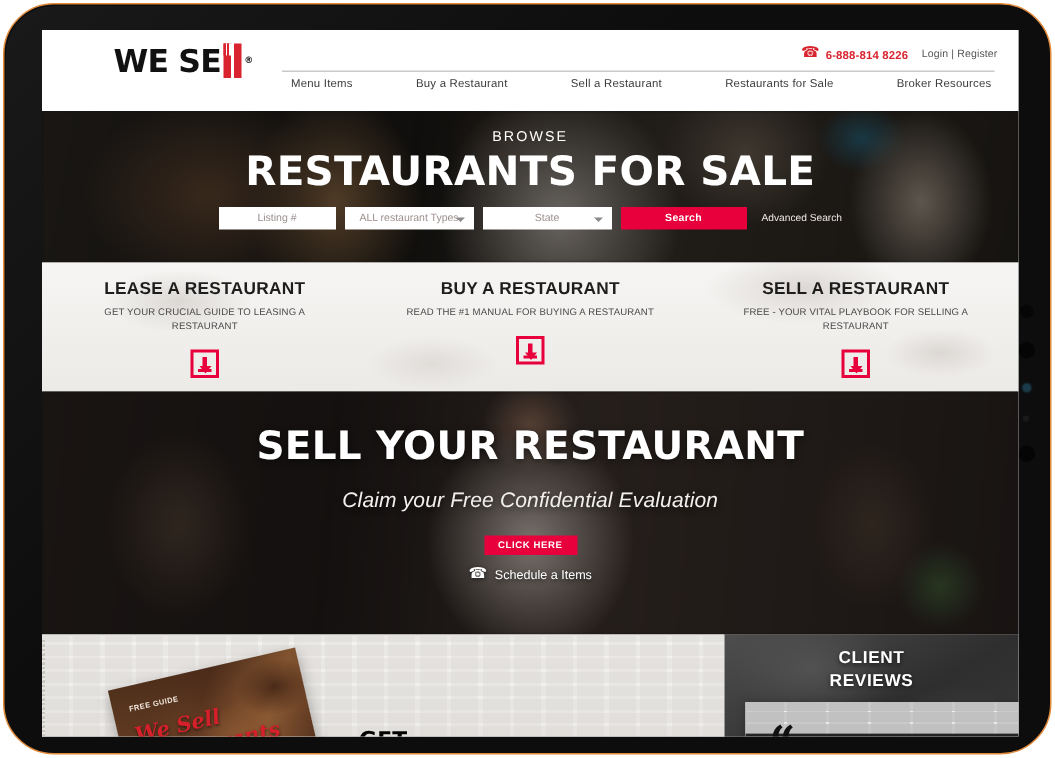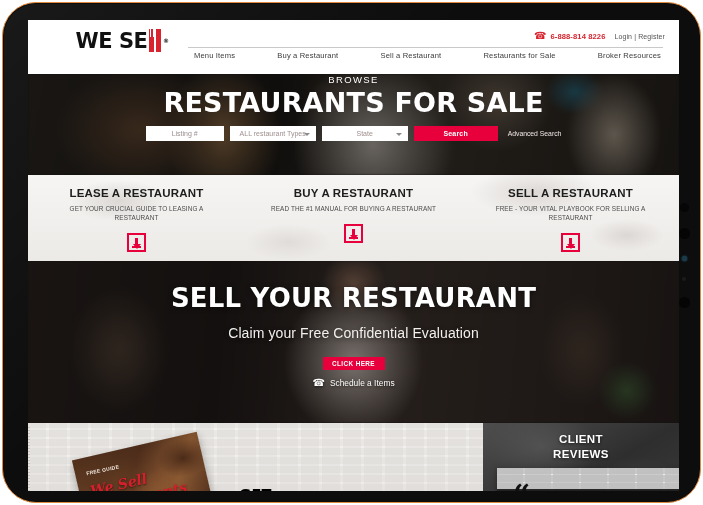--- a/index.html
+++ b/index.html
@@ -117,21 +117,21 @@
       radial-gradient(ellipse 90px 110px at 30% 60%, #9c7248 0%, rgba(156,114,72,0) 65%),
       radial-gradient(ellipse 130px 140px at 53% 70%, #cfc6bd 0%, rgba(207,198,189,0) 62%),
       radial-gradient(ellipse 60px 50px at 48% 22%, #3a2c24 0%, rgba(58,44,36,0) 70%),
       radial-gradient(ellipse 80px 70px at 72% 28%, #7a6a5c 0%, rgba(122,106,92,0) 70%),
       radial-gradient(ellipse 70px 90px at 90% 60%, #b9aa99 0%, rgba(185,170,153,0) 68%),
       radial-gradient(ellipse 40px 30px at 84% 18%, #2a6b84 0%, rgba(42,107,132,0) 75%),
       linear-gradient(100deg, #2b2522 0%, #171412 38%, #3b332c 62%, #241f1b 100%);
     filter: blur(1.2px);
   }
   #hero-scrim { position: absolute; inset: 0; background: rgba(10,9,8,0.52); }
-  #hero-content { position: relative; text-align: center; }
+  #hero-content { position: relative; text-align: center; padding-top: 12px; }
   #hero-eyebrow {
     color: #fff; font-size: 9.5px; letter-spacing: 1.4px; font-weight: 400;
   }
   #hero-title {
     color: #fff; font-family: "DejaVu Sans", sans-serif;
     font-weight: 700; font-size: 27px; letter-spacing: 0.2px;
     margin-top: 3px; line-height: 30px;
   }
   #search-row {
     position: relative; margin-top: 8px;
@@ -223,21 +223,21 @@
     filter: blur(1.1px);
   }
   #sell-scrim { position: absolute; inset: 0; background: rgba(14,12,11,0.45); }
   #sell-content { position: relative; text-align: center; padding-top: 23px; }
   #sell-title {
     color: #fff; font-family: "DejaVu Sans", sans-serif;
     font-weight: 700; font-size: 26px; letter-spacing: 0.2px; line-height: 28px;
     text-shadow: 0 1px 5px rgba(0,0,0,0.5);
   }
   #sell-sub {
-    color: #f2f0ee; font-size: 14px;
+    color: #f2f0ee; font-style: italic; font-size: 14px;
     margin-top: 13px; letter-spacing: 0.1px;
     text-shadow: 0 1px 4px rgba(0,0,0,0.5);
   }
   #click-here {
     margin: 16px auto 0; width: 62px; height: 13px;
     background: #e8003c; color: #fff;
     font-size: 6.4px; font-weight: 700; letter-spacing: 0.4px;
     display: flex; align-items: center; justify-content: center; cursor: pointer;
   }
   #schedule-call {

